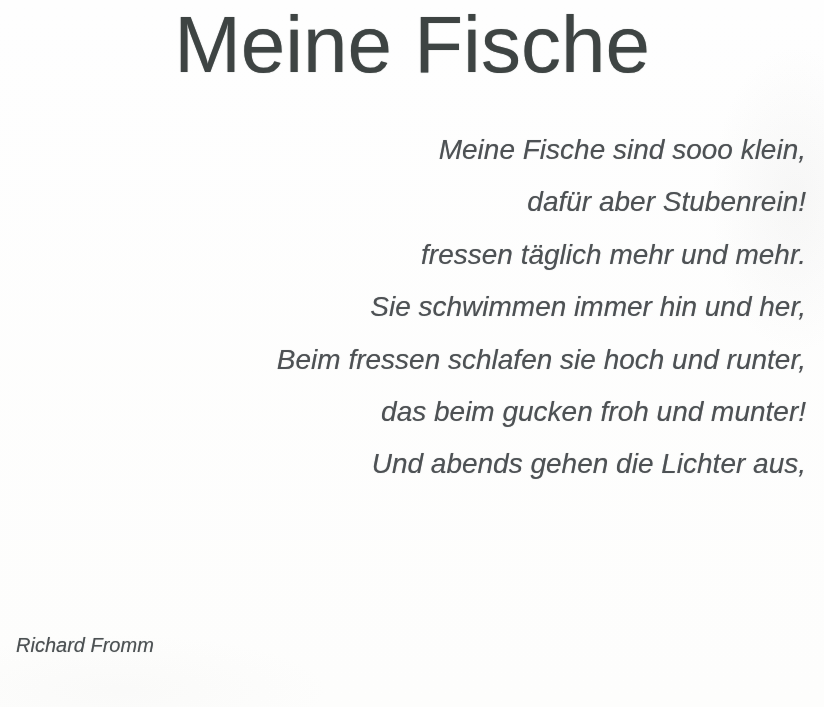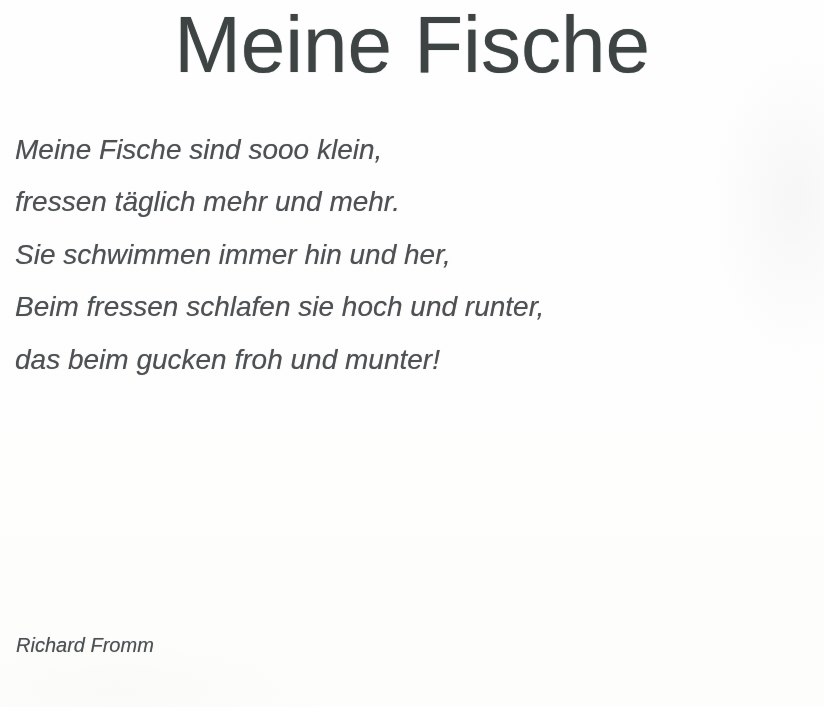--- a/index.html
+++ b/index.html
@@ -34,20 +34,21 @@
     letter-spacing: 0px;
     color: #3e4443;
     text-shadow: 0 0 1px rgba(62,68,67,0.55);
   }
 
   .poem {
     position: absolute;
     top: 124px;
     left: 15px;
     right: 18px;
+    text-align: right;
   }
 
   .poem p {
     font-style: italic;
     font-size: 28px;
     line-height: 52.4px;
     color: #4d5154;
     text-shadow: 0 0 0.8px rgba(77,81,84,0.5);
     white-space: nowrap;
   }
@@ -66,21 +67,23 @@
 </style>
 </head>
 <body>
 
 <div class="page">
 
   <h1 class="title">Meine Fische</h1>
 
   <div class="poem">
     <p>Meine Fische sind sooo klein,</p>
+    <p>dafür aber Stubenrein!</p>
     <p>fressen täglich mehr und mehr.</p>
     <p>Sie schwimmen immer hin und her,</p>
     <p>Beim fressen schlafen sie hoch und runter,</p>
     <p>das beim gucken froh und munter!</p>
+    <p>Und abends gehen die Lichter aus,</p>
   </div>
 
   <p class="author">Richard Fromm</p>
 
 </div>
 
 </body></html>

